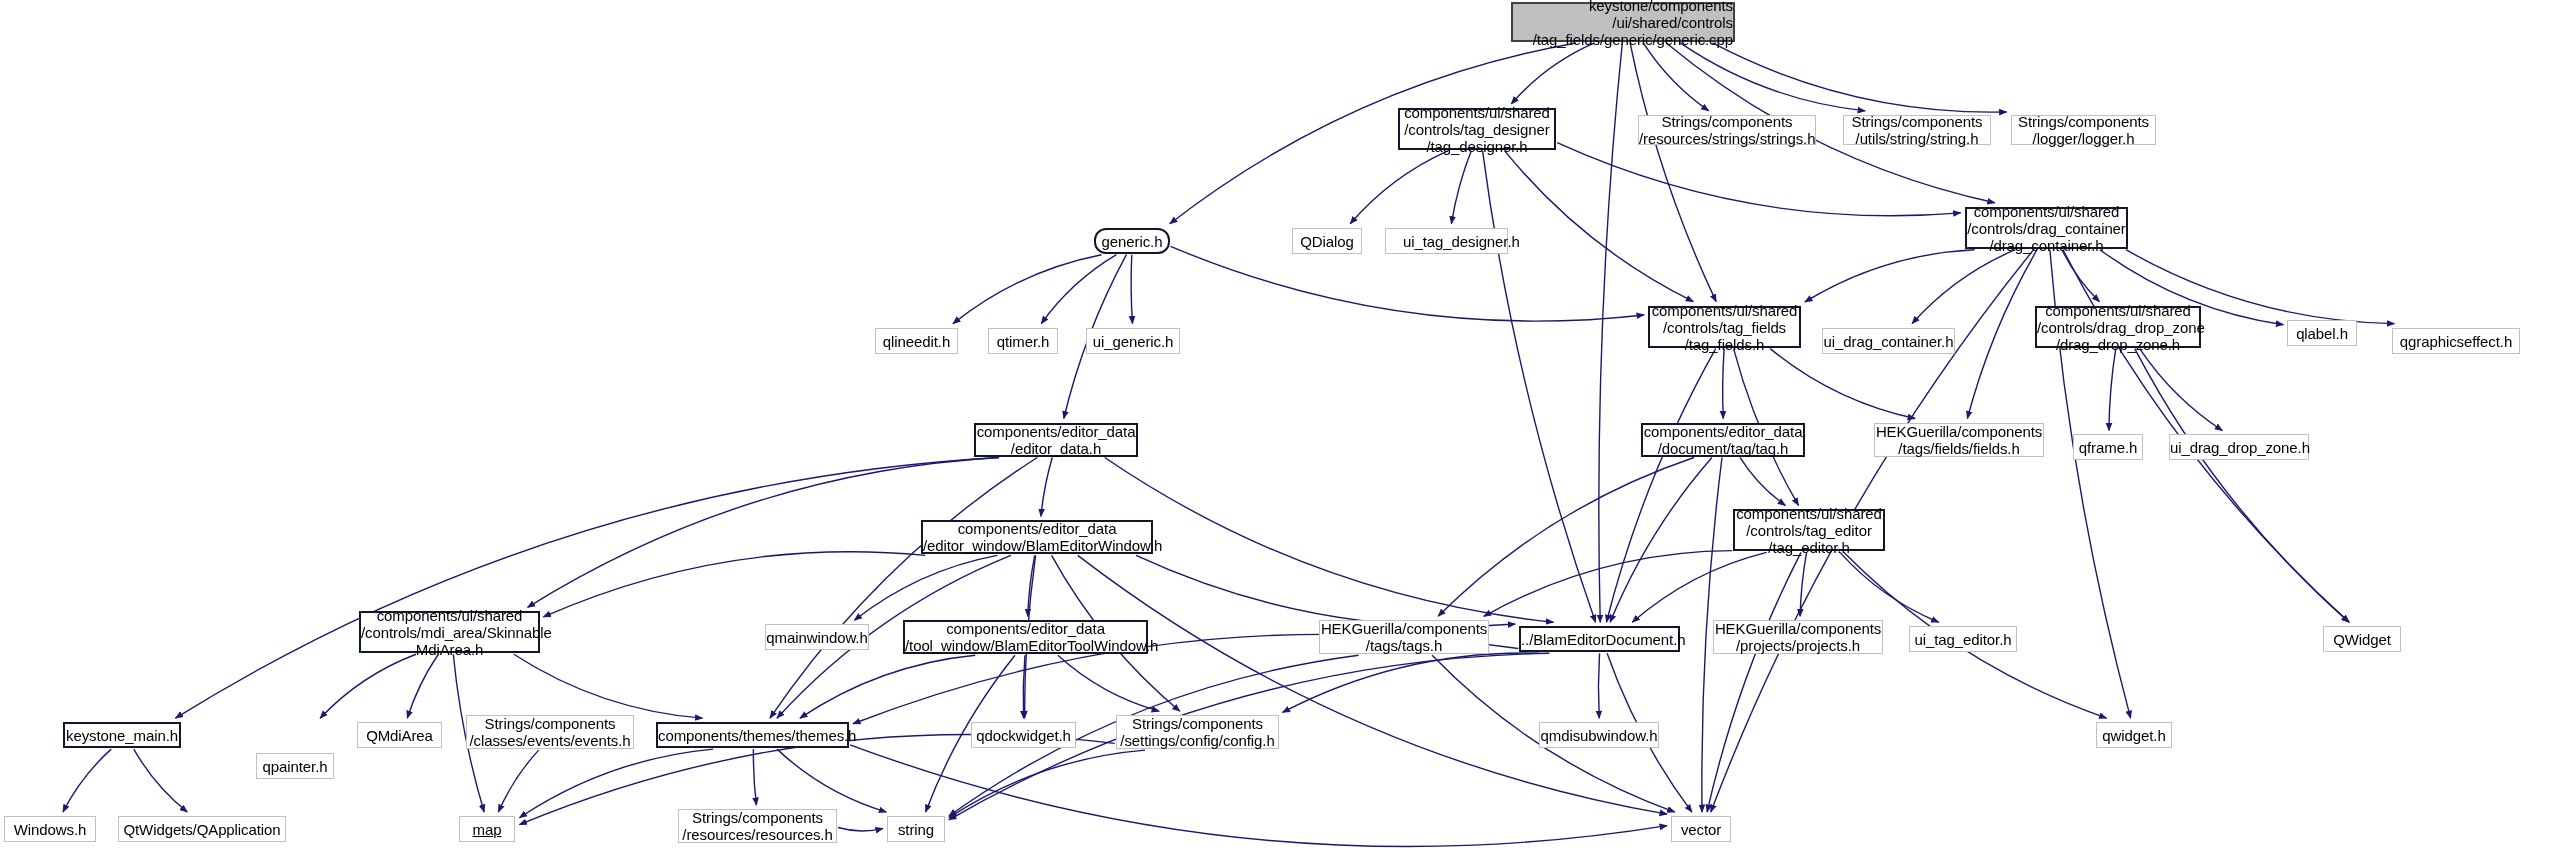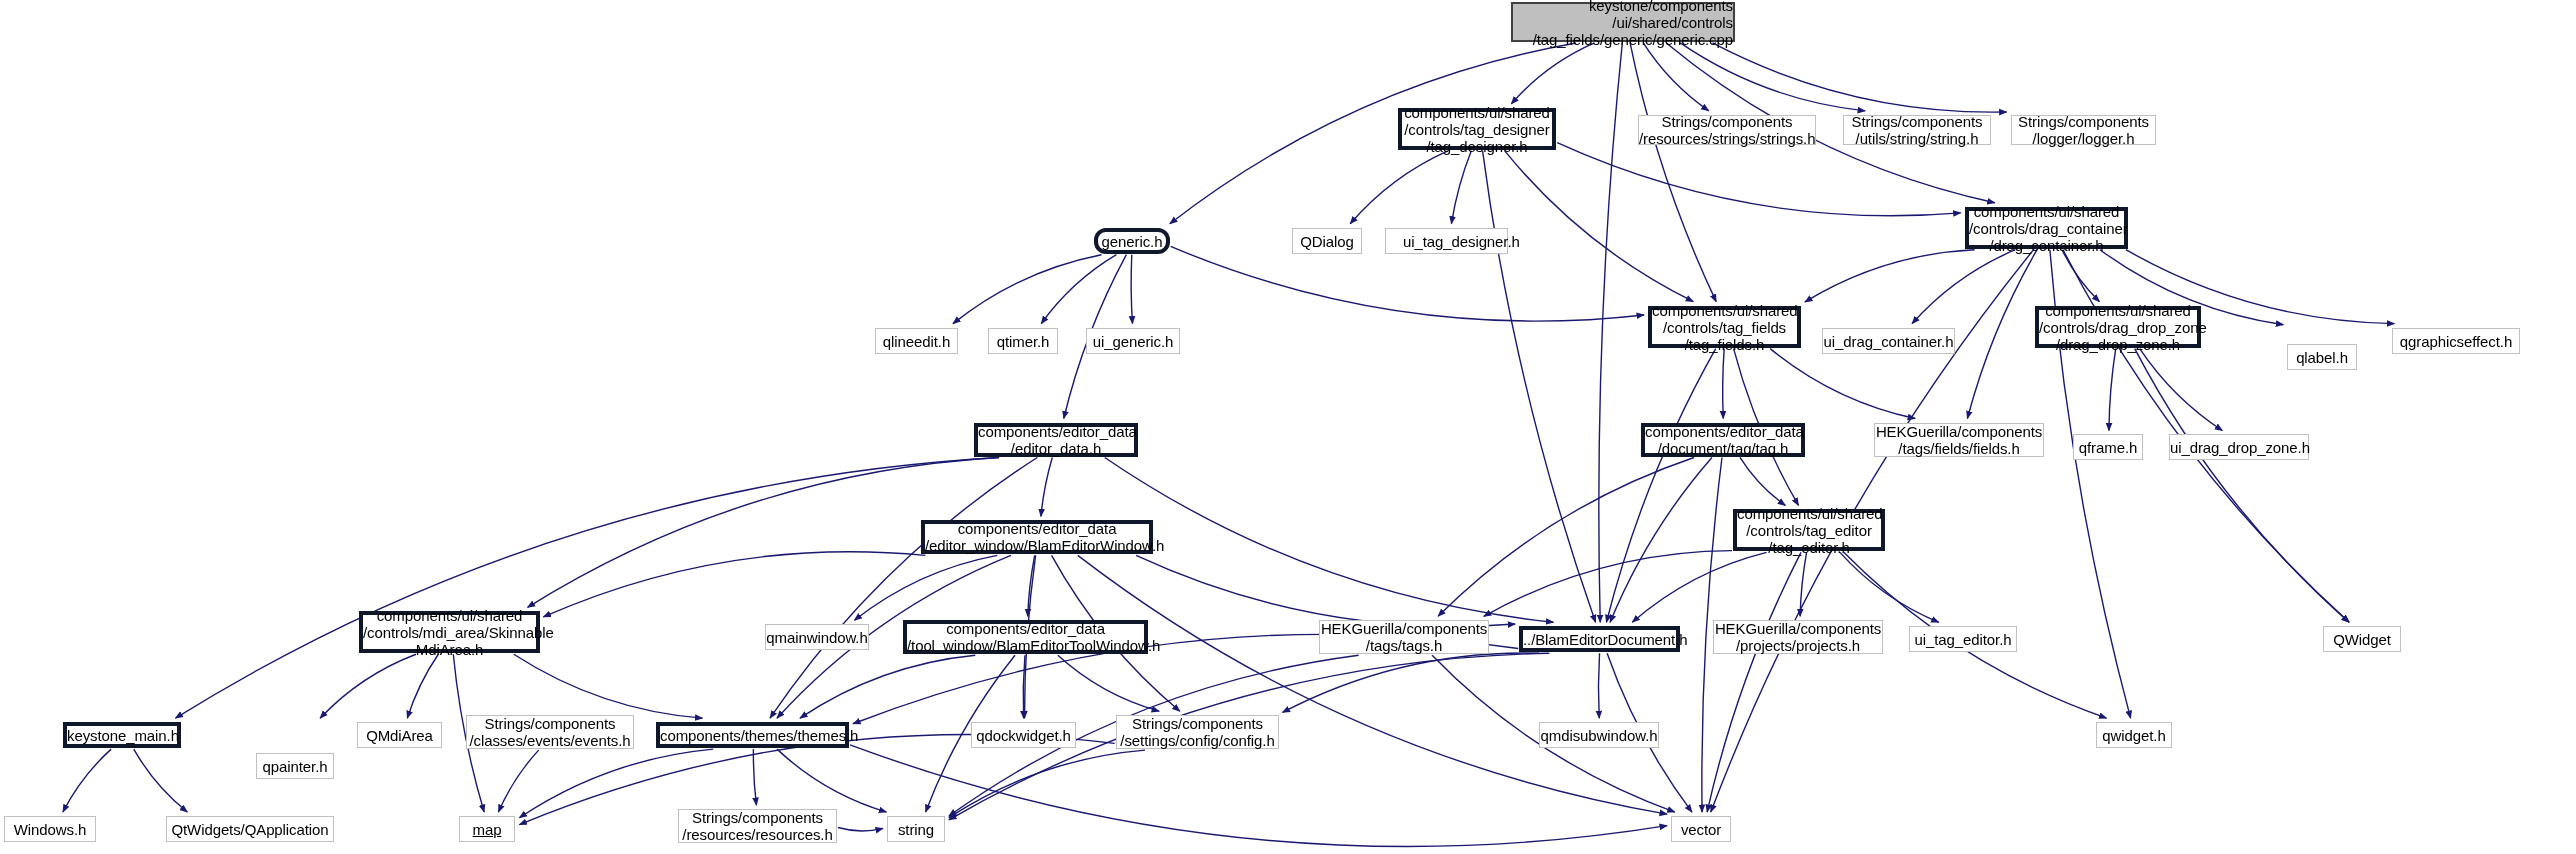--- a/index.html
+++ b/index.html
@@ -21,21 +21,21 @@
     text-align:center;
     color:#000000;
     font-size:15px;
     line-height:17px;
     letter-spacing:-0.1px;
     background:#ffffff;
     border:1px solid #c0c0c0;
     white-space:pre;
     z-index:5;
   }
-  .node.strong{ border:4px solid #0f172a; }
+  .node.strong{ border:2px solid #0f172a; }
   .node.root{ background:#bfbfbf; border:2px solid #404040; }
   .node .lbl{ display:block; width:100%; }
 </style>
 </head>
 <body>
 
 <div id="canvas">
   <svg id="edges" xmlns="http://www.w3.org/2000/svg" viewBox="0 0 2579 855" width="2576" height="854">
       <defs>
         <marker id="arrow" viewBox="0 0 10 10" refX="9" refY="5" markerWidth="6" markerHeight="6" orient="auto-start-reverse">
@@ -146,21 +146,21 @@
     <div class="node weak" style="left: 875px; top: 328px; width: 83px; height: 26px;"><span class="lbl">qlineedit.h</span></div>
     <div class="node weak" style="left: 988px; top: 328px; width: 70px; height: 26px;"><span class="lbl">qtimer.h</span></div>
     <div class="node weak" style="left: 1086px; top: 328px; width: 94px; height: 26px;"><span class="lbl">ui_generic.h</span></div>
     <div class="node strong" style="left: 1648px; top: 306px; width: 153px; height: 42px;"><span class="lbl">components/ui/shared
 /controls/tag_fields
 /tag_fields.h</span></div>
     <div class="node weak" style="left: 1822px; top: 328px; width: 133px; height: 26px;"><span class="lbl">ui_drag_container.h</span></div>
     <div class="node strong" style="left: 2035px; top: 306px; width: 166px; height: 42px;"><span class="lbl">components/ui/shared
 /controls/drag_drop_zone
 /drag_drop_zone.h</span></div>
-    <div class="node weak" style="left: 2287px; top: 344px; width: 70px; height: 26px;"><span class="lbl">qlabel.h</span></div>
+    <div class="node weak" style="left: 2287px; top: 320px; width: 70px; height: 26px;"><span class="lbl">qlabel.h</span></div>
     <div class="node weak" style="left: 2392px; top: 328px; width: 128px; height: 26px;"><span class="lbl">qgraphicseffect.h</span></div>
     <div class="node strong" style="left: 974px; top: 423px; width: 164px; height: 34px;"><span class="lbl">components/editor_data
 /editor_data.h</span></div>
     <div class="node strong" style="left: 1641px; top: 423px; width: 164px; height: 34px;"><span class="lbl">components/editor_data
 /document/tag/tag.h</span></div>
     <div class="node weak" style="left: 1874px; top: 423px; width: 170px; height: 34px;"><span class="lbl">HEKGuerilla/components
 /tags/fields/fields.h</span></div>
     <div class="node weak" style="left: 2073px; top: 434px; width: 70px; height: 26px;"><span class="lbl">qframe.h</span></div>
     <div class="node weak" style="left: 2169px; top: 434px; width: 140px; height: 26px;"><span class="lbl">ui_drag_drop_zone.h</span></div>
     <div class="node strong" style="left: 921px; top: 520px; width: 232px; height: 34px;"><span class="lbl">components/editor_data
@@ -186,20 +186,20 @@
     <div class="node weak" style="left: 357px; top: 722px; width: 85px; height: 26px;"><span class="lbl">QMdiArea</span></div>
     <div class="node weak" style="left: 466px; top: 715px; width: 168px; height: 34px;"><span class="lbl">Strings/components
 /classes/events/events.h</span></div>
     <div class="node strong" style="left: 656px; top: 722px; width: 193px; height: 26px;"><span class="lbl">components/themes/themes.h</span></div>
     <div class="node weak" style="left: 971px; top: 722px; width: 105px; height: 26px;"><span class="lbl">qdockwidget.h</span></div>
     <div class="node weak" style="left: 1116px; top: 715px; width: 163px; height: 34px;"><span class="lbl">Strings/components
 /settings/config/config.h</span></div>
     <div class="node weak" style="left: 1539px; top: 722px; width: 120px; height: 26px;"><span class="lbl">qmdisubwindow.h</span></div>
     <div class="node weak" style="left: 2096px; top: 722px; width: 76px; height: 26px;"><span class="lbl">qwidget.h</span></div>
     <div class="node weak" style="left: 4px; top: 816px; width: 92px; height: 26px;"><span class="lbl">Windows.h</span></div>
-    <div class="node weak" style="left: 118px; top: 816px; width: 168px; height: 26px; margin-left: 48px;"><span class="lbl">QtWidgets/QApplication</span></div>
+    <div class="node weak" style="left: 118px; top: 816px; width: 168px; height: 26px;"><span class="lbl">QtWidgets/QApplication</span></div>
     <div class="node weak" style="left: 459px; top: 816px; width: 56px; height: 26px; text-decoration: underline;"><span class="lbl">map</span></div>
     <div class="node weak" style="left: 678px; top: 809px; width: 159px; height: 34px;"><span class="lbl">Strings/components
 /resources/resources.h</span></div>
     <div class="node weak" style="left: 887px; top: 816px; width: 58px; height: 26px;"><span class="lbl">string</span></div>
     <div class="node weak" style="left: 1671px; top: 816px; width: 60px; height: 26px;"><span class="lbl">vector</span></div>
   </div>
 
 
 </body></html>

